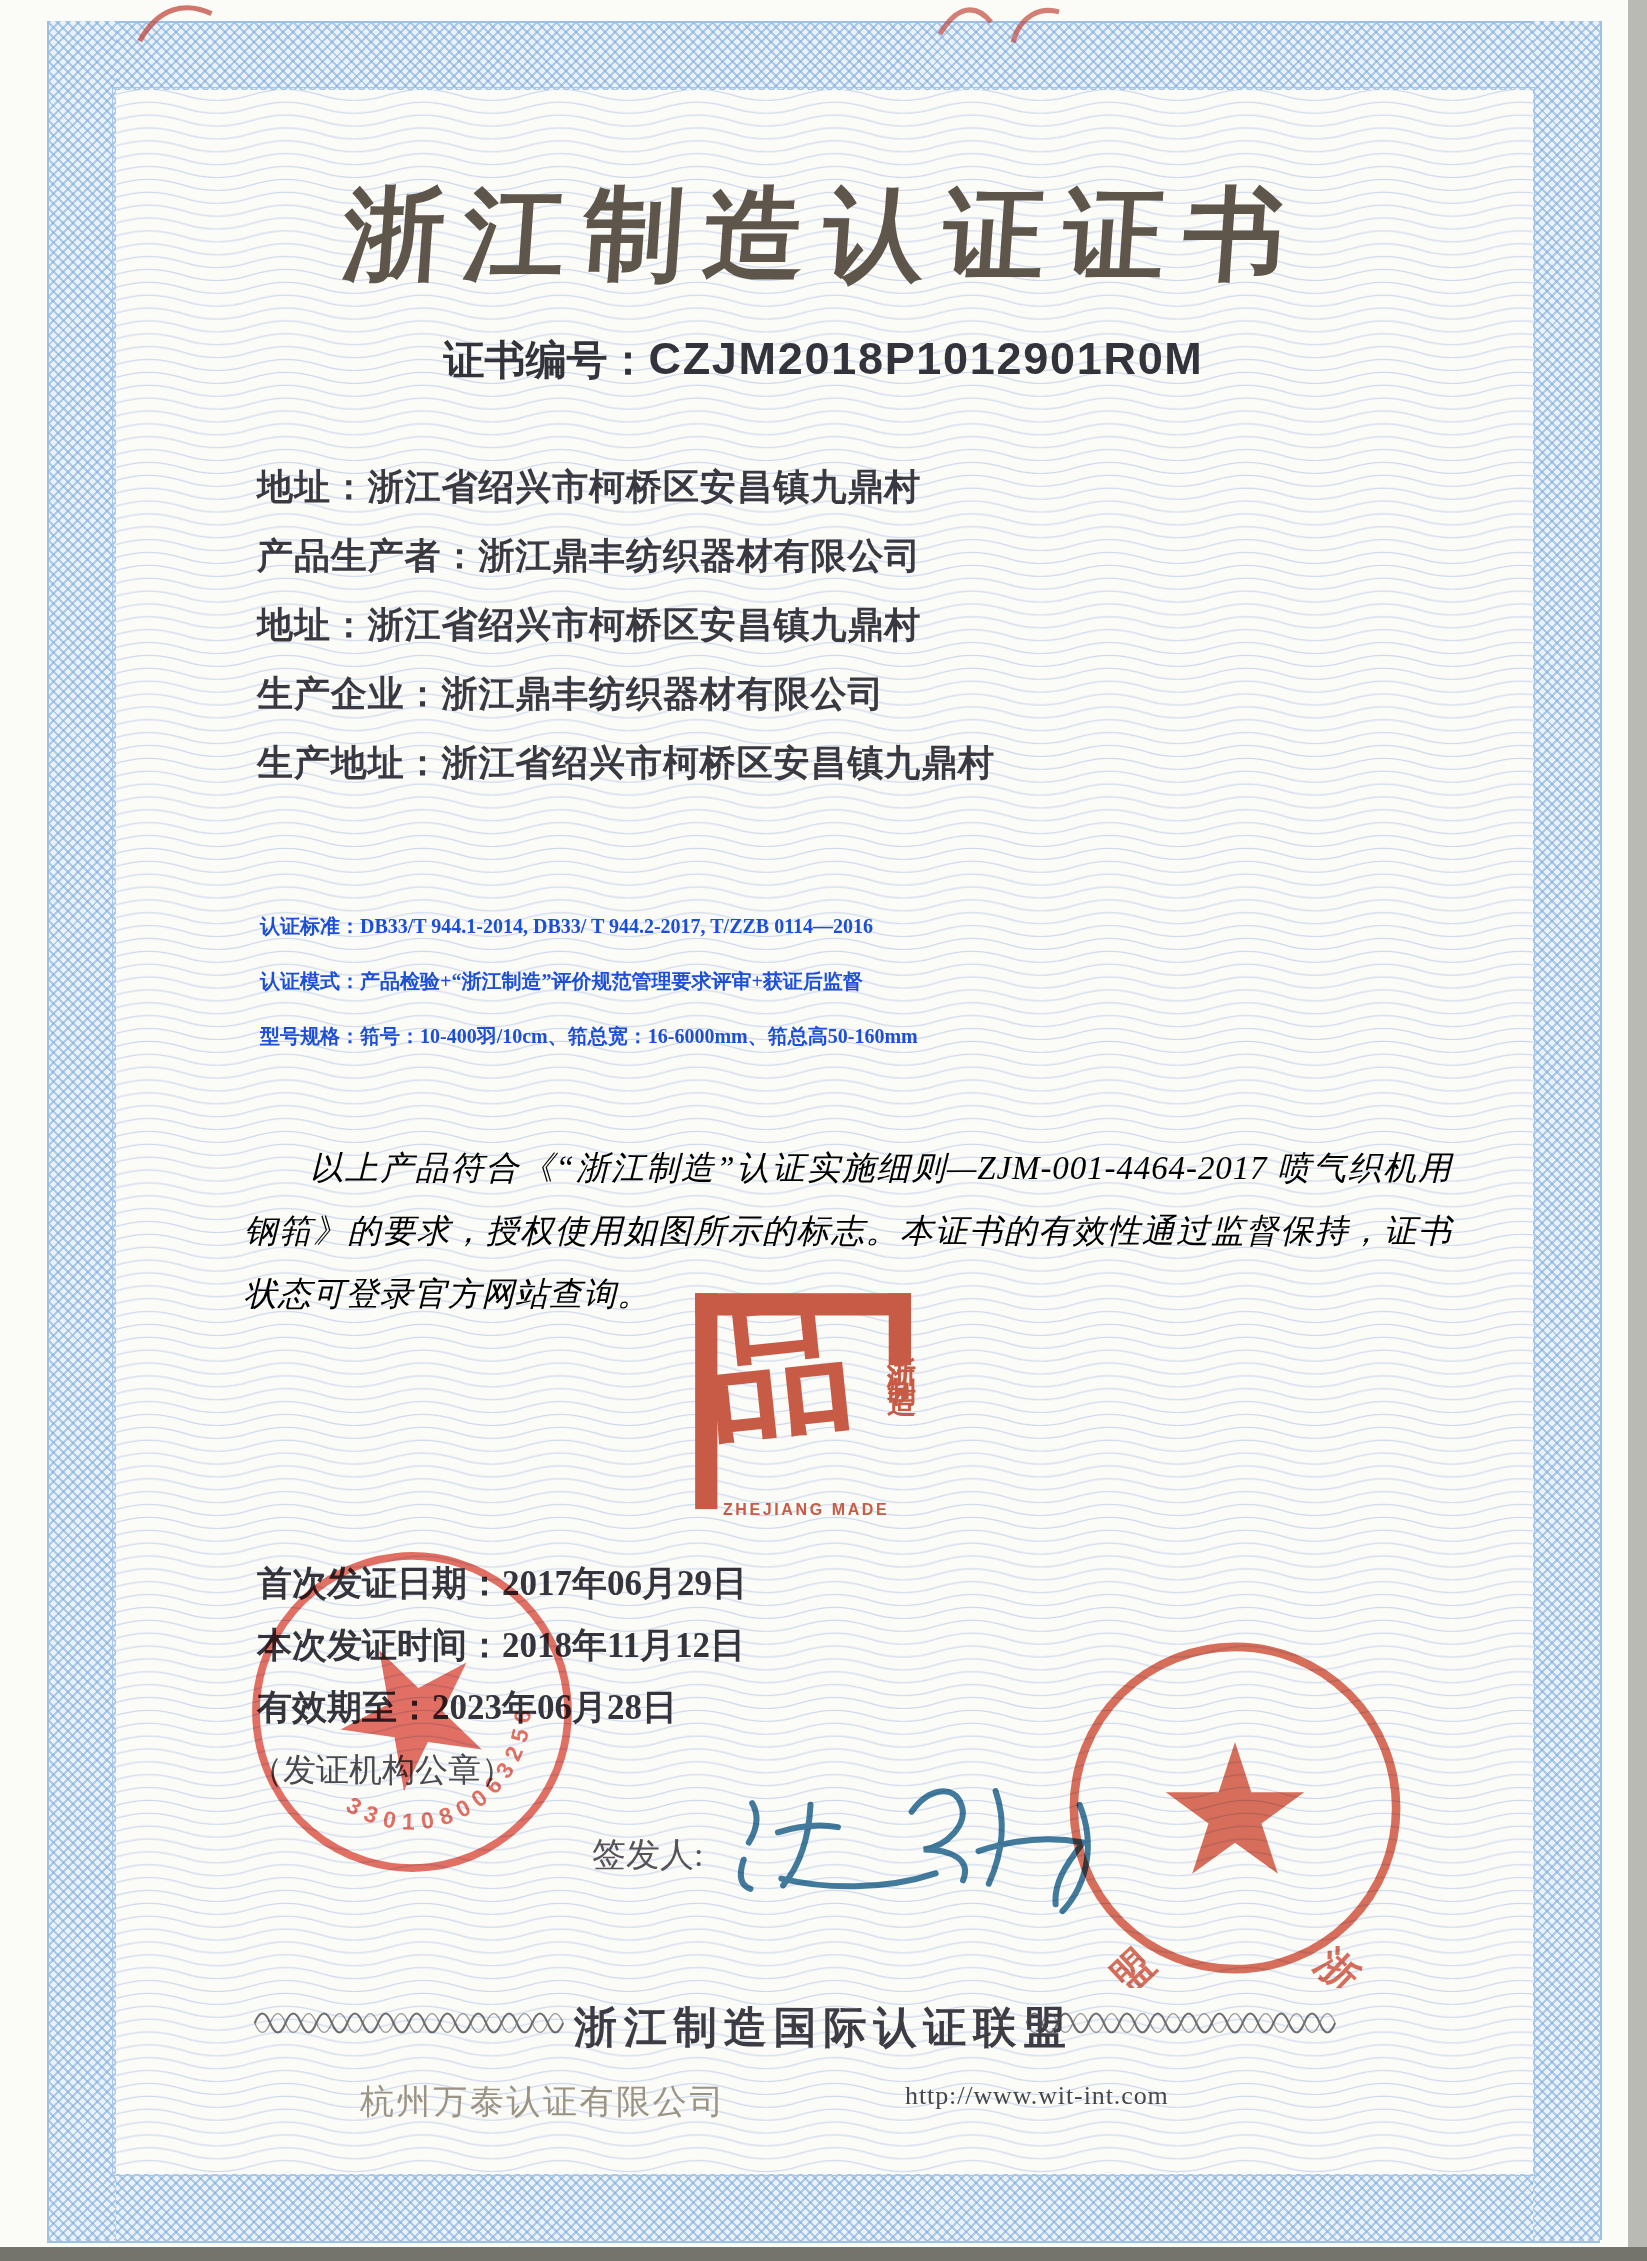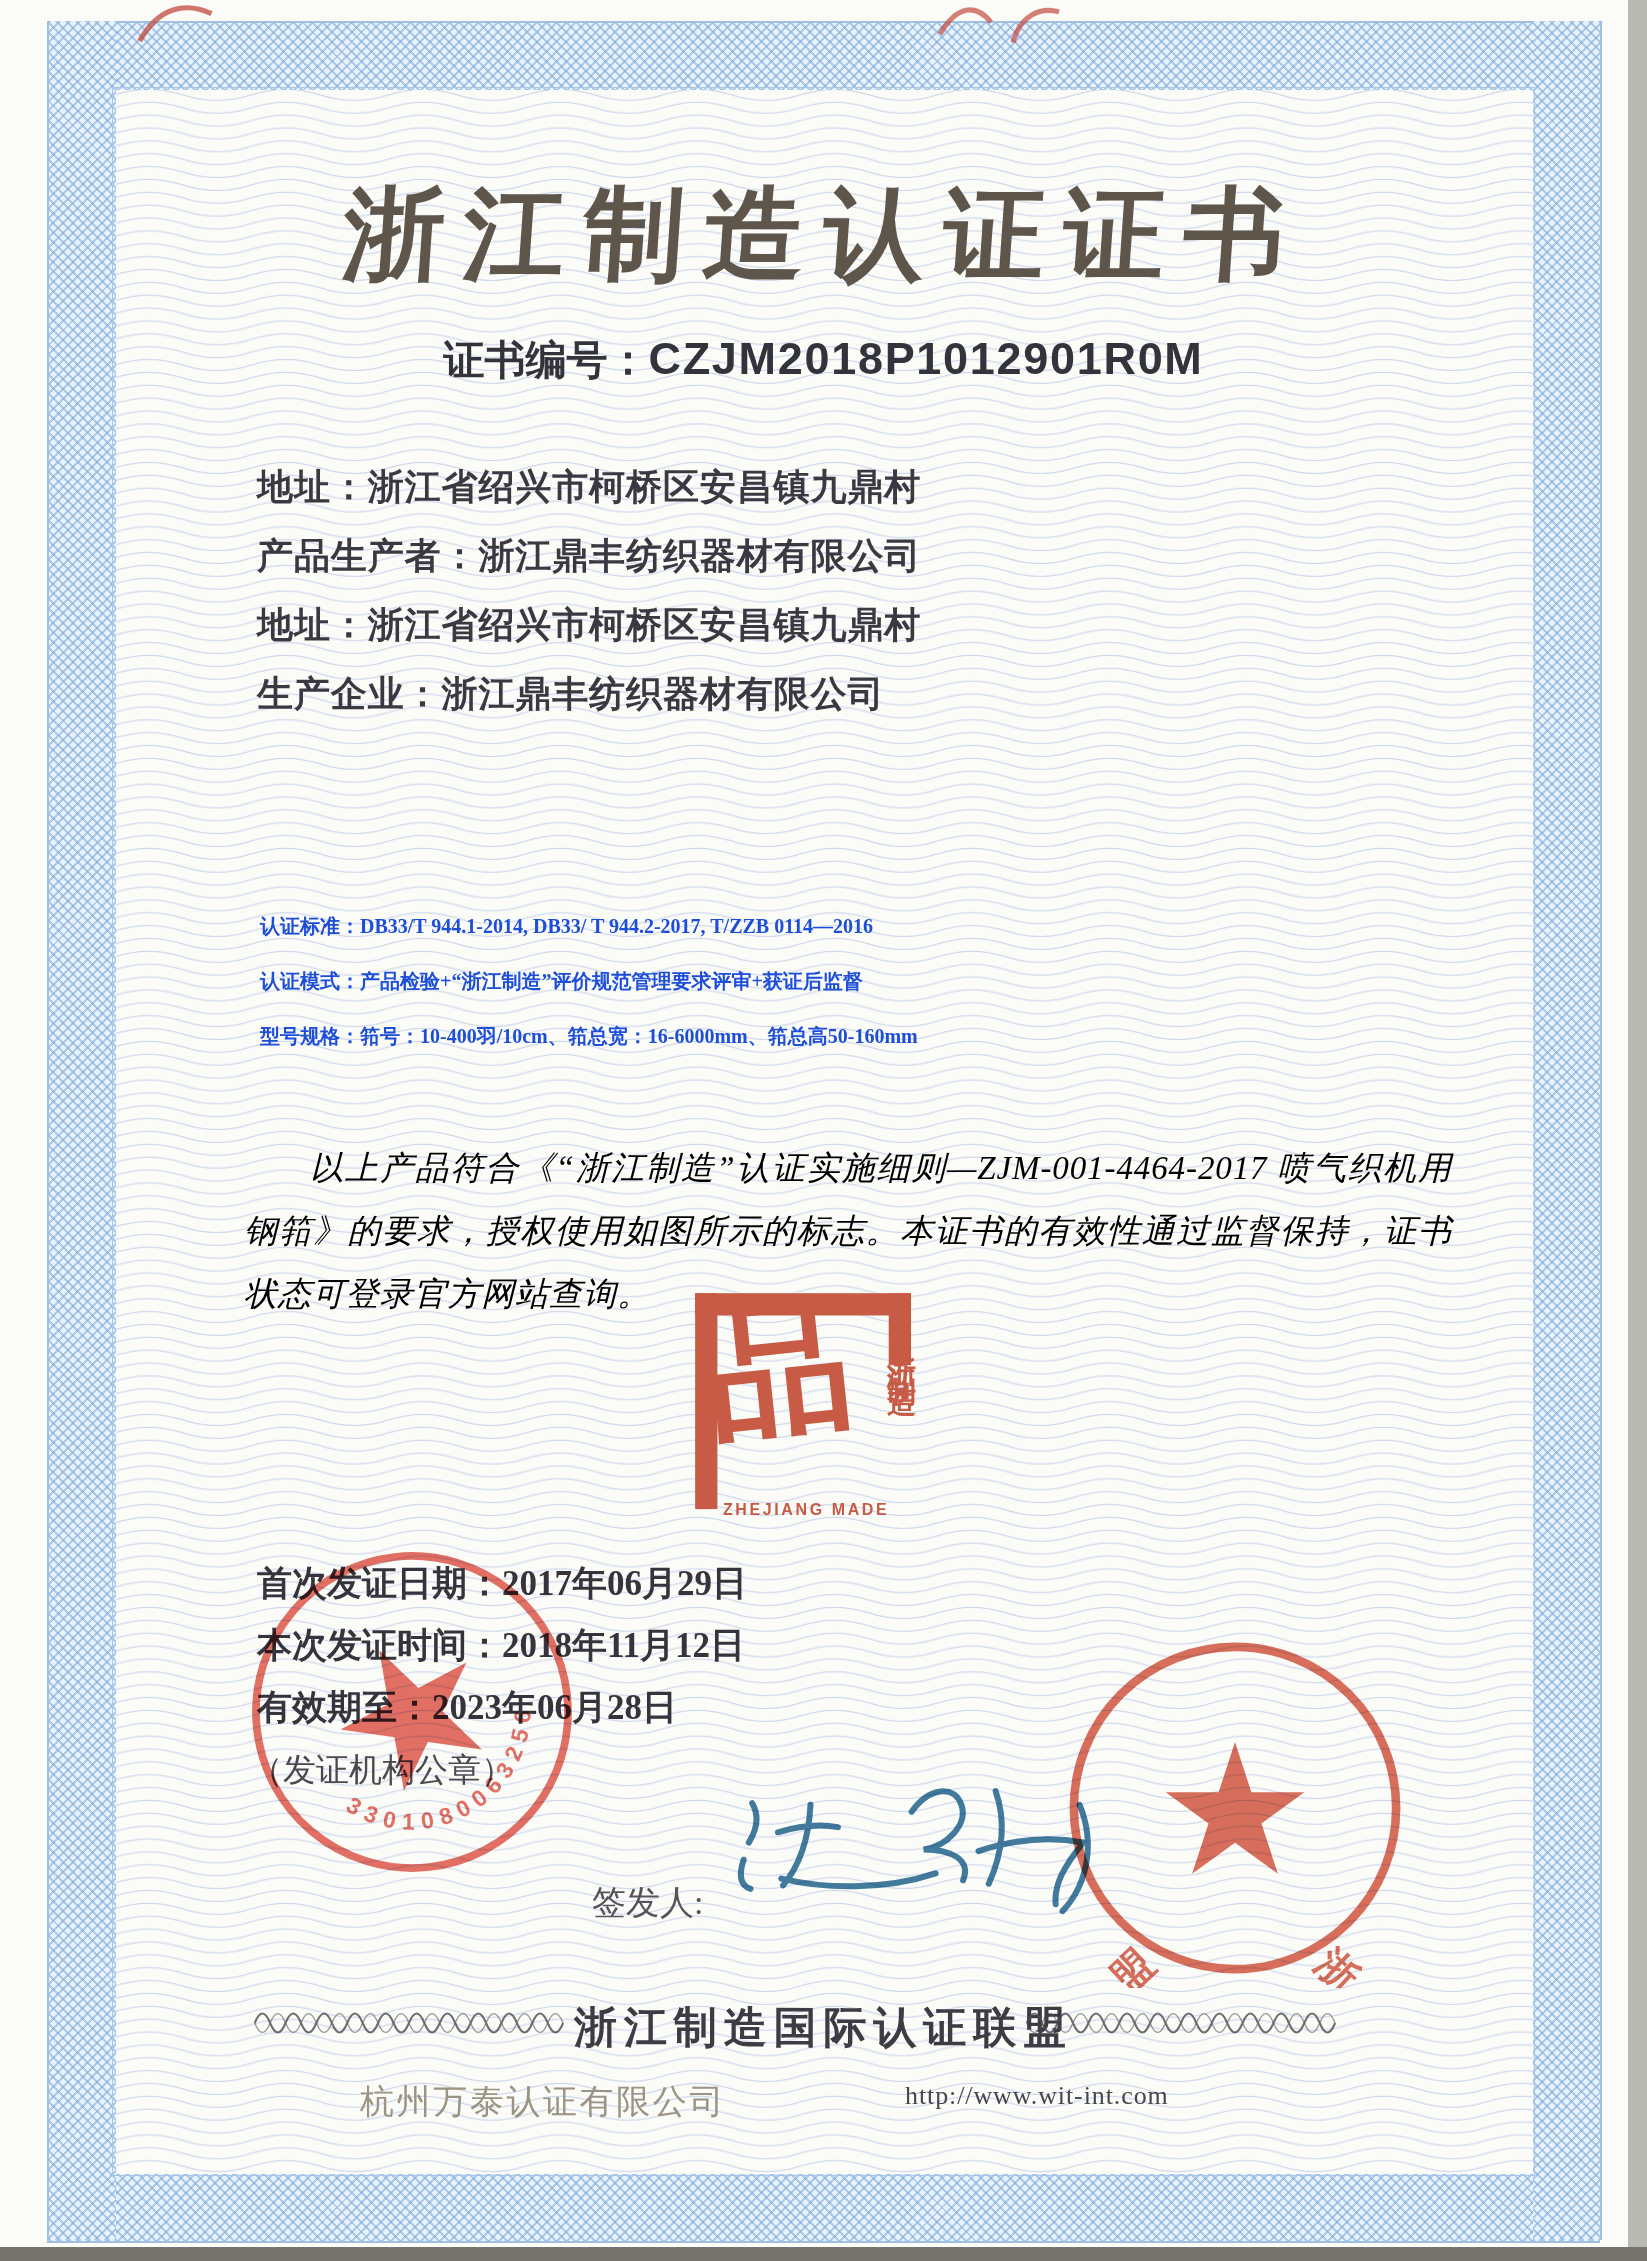--- a/index.html
+++ b/index.html
@@ -40,21 +40,21 @@
       transform:rotate(-6deg);line-height:1;}
   .logo .side{position:absolute;left:204px;top:57px;writing-mode:vertical-rl;text-orientation:upright;
       font-size:29px;font-weight:bold;letter-spacing:10.3px;
       font-family:"Liberation Sans","DejaVu Sans",sans-serif;}
   .logo .made{position:absolute;left:45px;top:225px;width:209px;text-align:left;font-size:16px;
       font-weight:bold;letter-spacing:2.6px;font-family:"Liberation Sans","DejaVu Sans",sans-serif;}
   
   .dates{position:absolute;left:257px;top:1553px;font-size:35px;font-weight:bold;color:#35343c;z-index:3;}
   .dates .row{height:62px;line-height:62px;}
   .sealnote{position:absolute;left:250px;top:1748px;font-size:33px;color:#4a4950;z-index:3;}
-  .issuer{position:absolute;left:592px;top:1832px;font-size:34px;color:#56535b;z-index:3;margin-top:48px;}
+  .issuer{position:absolute;left:592px;top:1832px;font-size:34px;color:#56535b;z-index:3;}
   .sig{position:absolute;left:721px;top:1750px;width:395px;height:180px;z-index:6;mix-blend-mode:multiply;}
   .stamp{position:absolute;width:360px;height:360px;z-index:5;mix-blend-mode:multiply;opacity:.84;}
   .stamp-left{left:232px;top:1532px;}
   .stamp-right{left:1055px;top:1628px;}
   
   .alliance{position:absolute;left:0;top:1999px;width:1647px;text-align:center;font-size:43px;
       font-weight:bold;letter-spacing:6.9px;color:#3d3b43;
       font-family:"Liberation Sans","DejaVu Sans",sans-serif;}
   .flourish{position:absolute;top:2006px;width:317px;height:34px;opacity:.8;}
   .fl-left{left:253px;} .fl-right{left:1025px;}
@@ -94,20 +94,21 @@
 
   <div class="certline">
     <span class="lbl">证书编号：</span><span class="num">CZJM2018P1012901R0M</span>
   </div>
 
   <div class="fields">
     <div class="row"><span>地址：</span><span>浙江省绍兴市柯桥区安昌镇九鼎村</span></div>
     <div class="row"><span>产品生产者：</span><span>浙江鼎丰纺织器材有限公司</span></div>
     <div class="row"><span>地址：</span><span>浙江省绍兴市柯桥区安昌镇九鼎村</span></div>
     <div class="row"><span>生产企业：</span><span>浙江鼎丰纺织器材有限公司</span></div>
+    <div class="row"><span>生产地址：</span><span>浙江省绍兴市柯桥区安昌镇九鼎村</span></div>
   </div>
 
   <div class="specs">
     <div class="row"><span>认证标准：</span><span>DB33/T 944.1-2014, DB33/ T 944.2-2017, T/ZZB 0114—2016</span></div>
     <div class="row"><span>认证模式：</span><span>产品检验+“浙江制造”评价规范管理要求评审+获证后监督</span></div>
     <div class="row"><span>型号规格：</span><span>筘号：10-400羽/10cm、筘总宽：16-6000mm、筘总高50-160mm</span></div>
   </div>
 
   <div class="decl">以上产品符合《“浙江制造”认证实施细则—ZJM-001-4464-2017 喷气织机用钢筘》的要求，授权使用如图所示的标志。本证书的有效性通过监督保持，证书状态可登录官方网站查询。</div>
 

